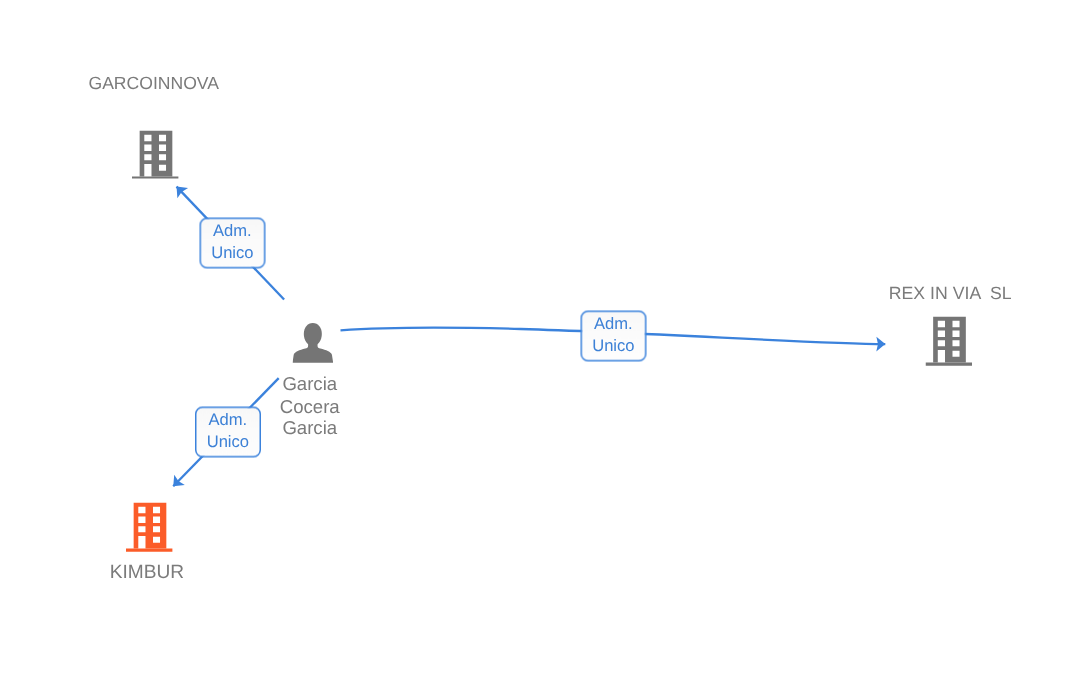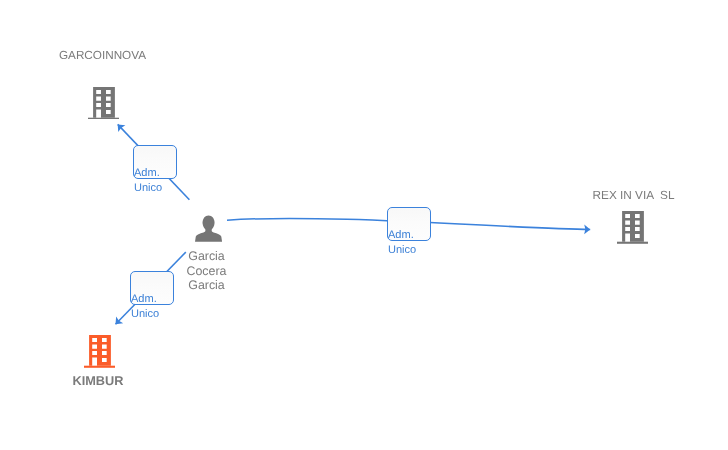--- a/index.html
+++ b/index.html
@@ -14,29 +14,29 @@
   #stage{position:absolute;left:0;top:0;width:680px;height:450px;background:#fff;}
 
   svg#edges{position:absolute;left:0;top:0;width:728px;height:450px;}
 
   .node{position:absolute;}
   .node .icon{position:absolute;}
   .node .caption{position:absolute;text-align:center;color:#7b7b7b;
                  font-size:11.45px;line-height:14.8px;}
   #node-garcoinnova .caption{font-size:11.72px;}
   .node .caption span{display:block;white-space:pre;}
-  .node.orange .caption{font-weight:bold;font-size:12.6px;line-height:15.4px;}
+  .node.orange .caption{font-weight:normal;font-size:12.6px;line-height:15.4px;}
   #node-person .caption{font-size:12.4px;line-height:14.7px;text-align:center;}
   #node-rex .caption{font-size:11.8px;}
   #node-kimbur .caption{font-size:12.75px;}
 
   .elabel{position:absolute;box-sizing:border-box;
     border:1.3px solid #3b82dc;border-radius:5px;background:linear-gradient(180deg,#f8f8f8 0%,#fbfbfb 45%,#fdfdfd 100%);
-    color:#3d81d6;font-size:11.05px;line-height:15.2px;text-align:left;
-    padding-top:20px;letter-spacing:-0.02px;}
+    color:#3d81d6;font-size:11.05px;line-height:15.2px;text-align:center;
+    padding-top:1px;letter-spacing:-0.02px;}
   .elabel i{font-style:normal;display:block;}
 
   #wm{position:absolute;white-space:nowrap;}
   #wm .wm-c{display:inline-block;width:13.4px;height:13.4px;vertical-align:-1.9px;margin-right:6.8px;}
   #wm .wm-e{font-family:"Liberation Serif",serif;font-style:italic;font-size:21px;color:#f47216;
             letter-spacing:-0.5px;}
   #wm .wm-r{font-family:"Liberation Serif",serif;font-style:italic;font-size:14.5px;color:#1f5f72;}
 </style>
 </head>
 <body>

